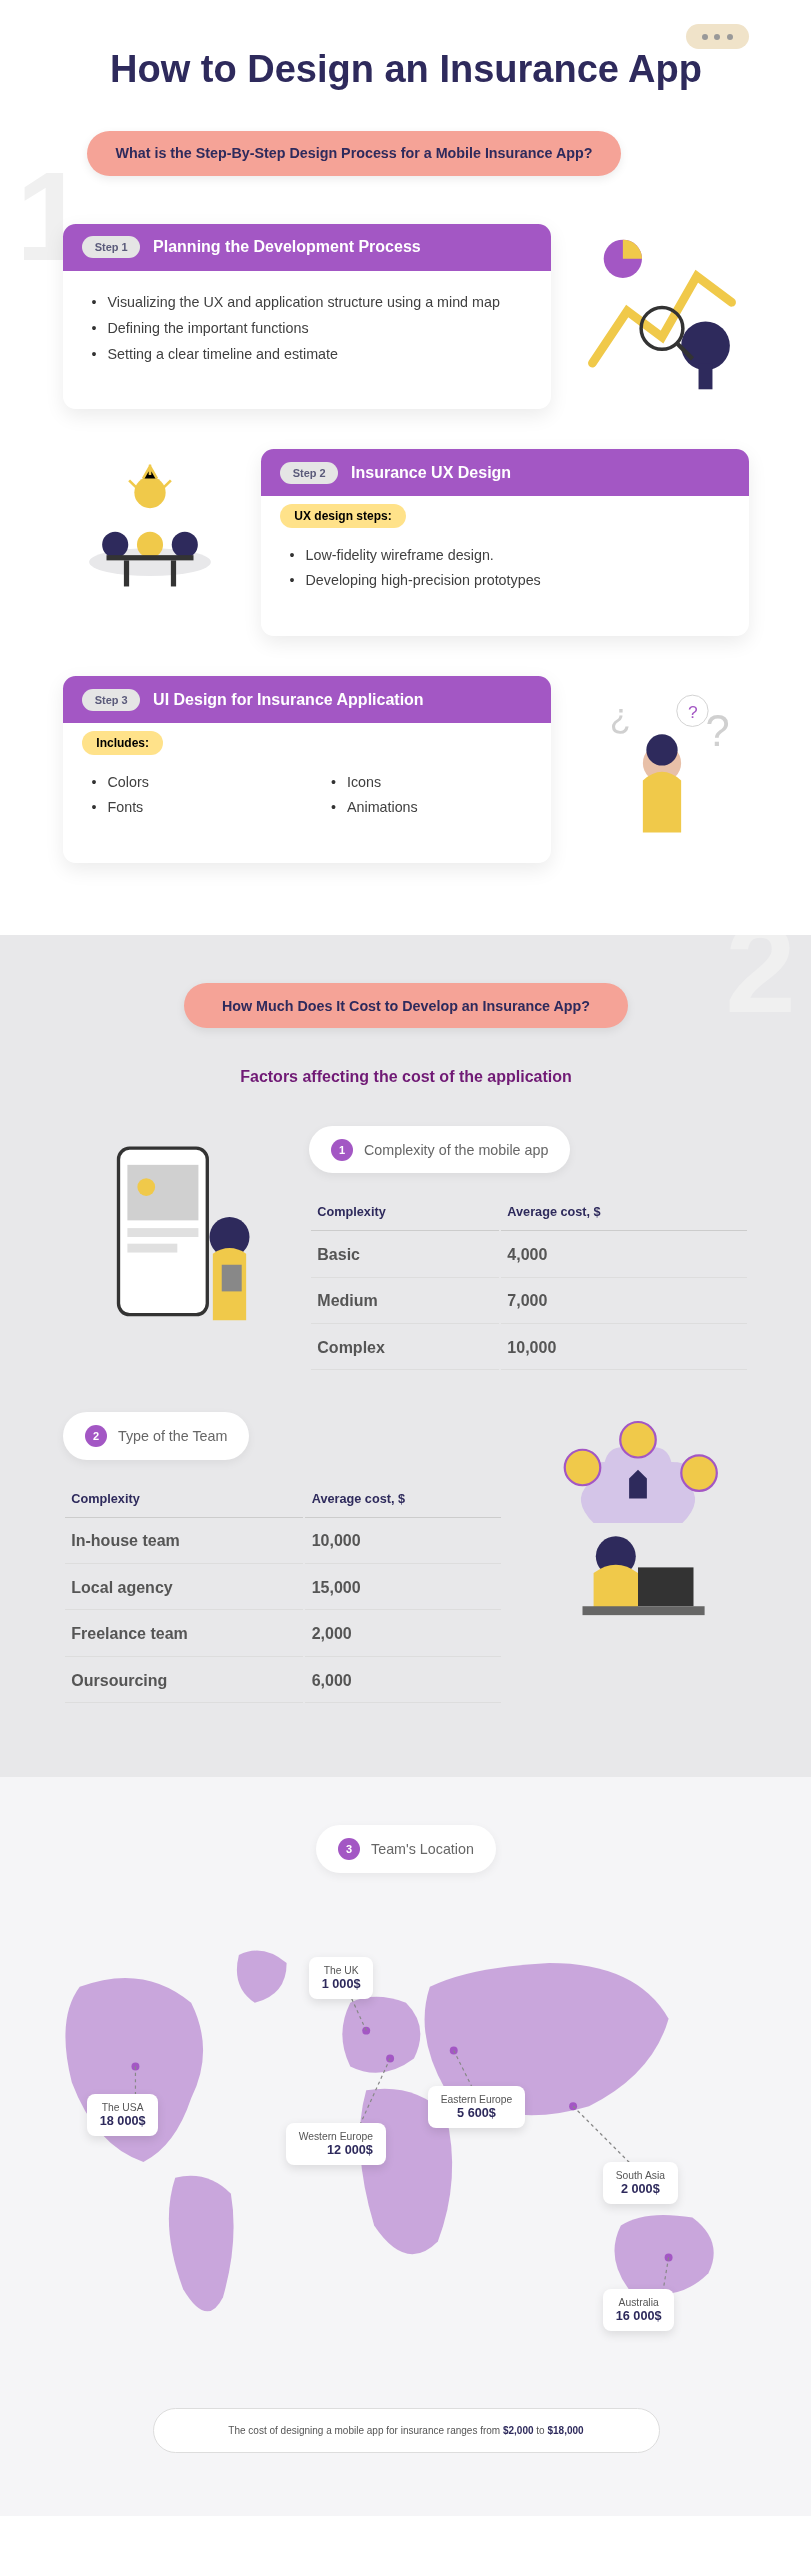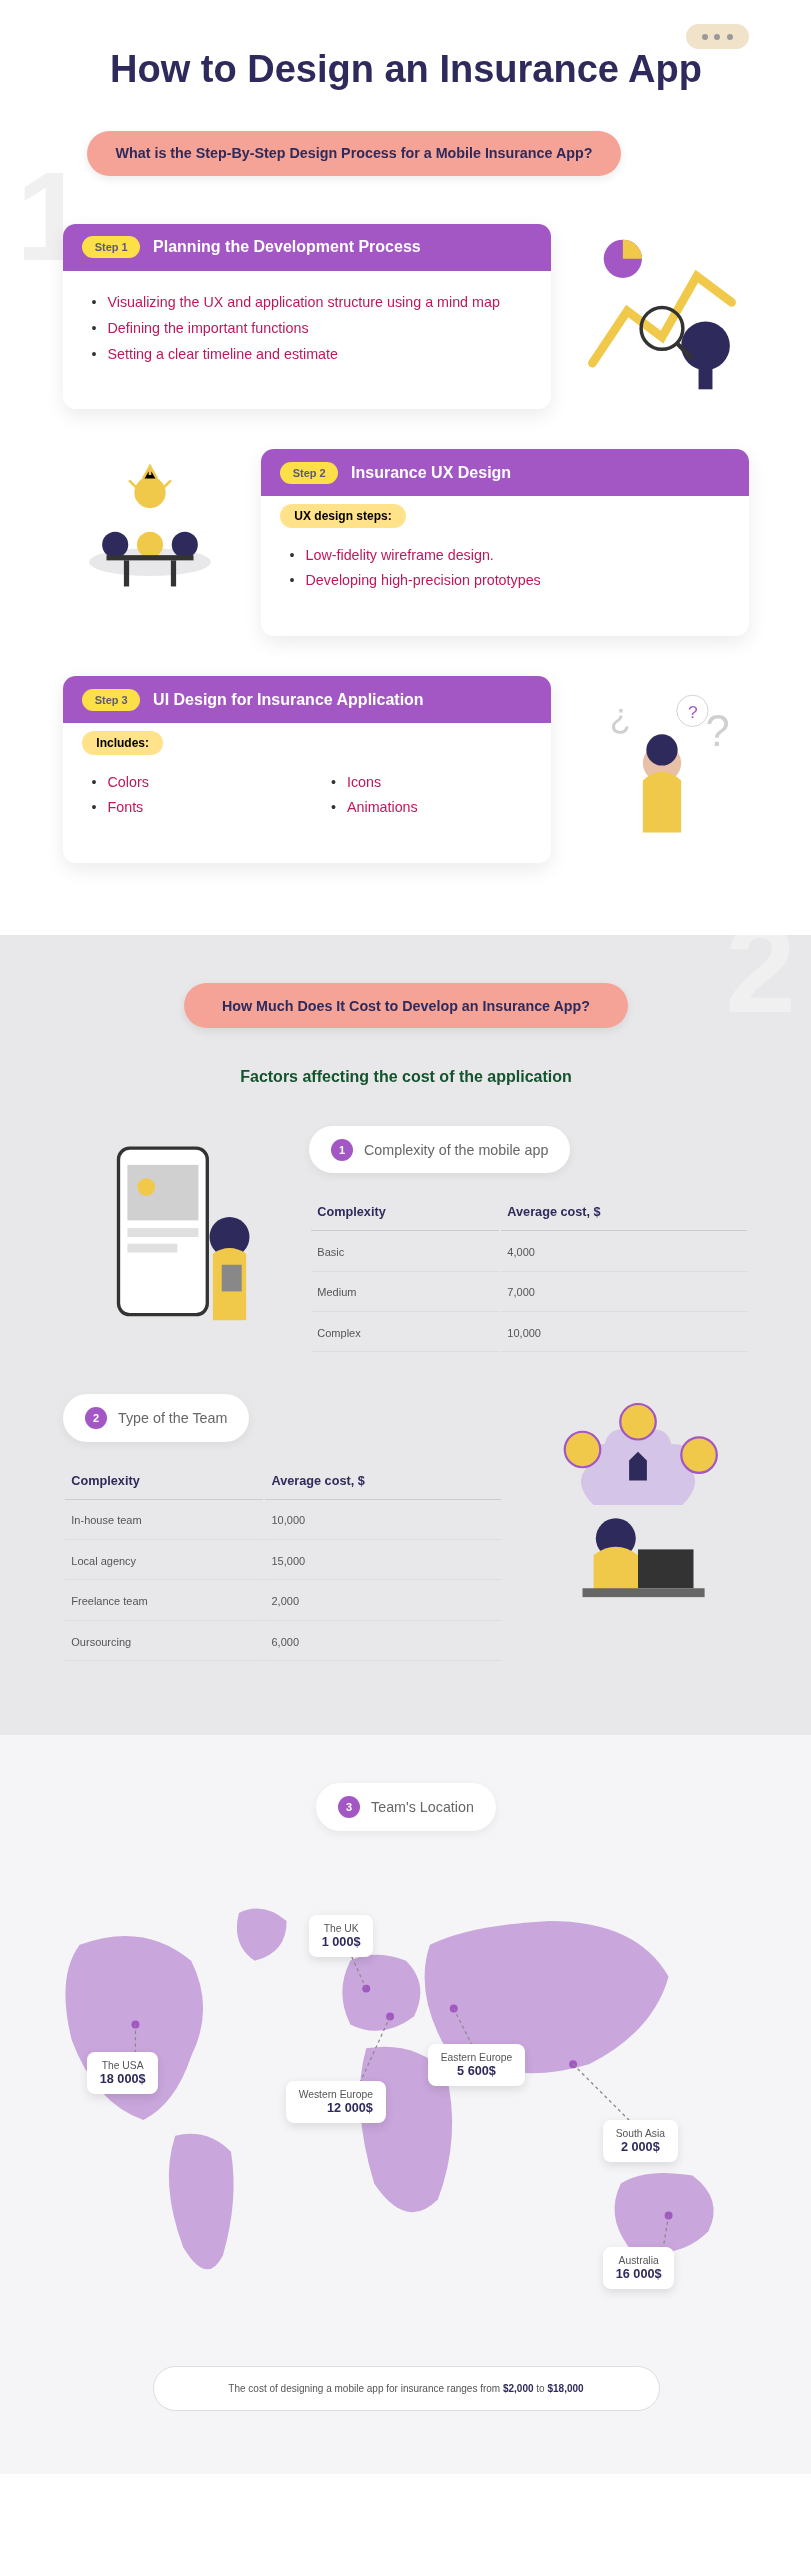--- a/index.html
+++ b/index.html
@@ -70,33 +70,33 @@
 .step-header {
   background: #a357c4;
   color: #fff;
   border-radius: 12.7px 12.7px 0 0;
   padding: 12.7px 19px;
   display: flex;
   align-items: center;
   gap: 12.7px;
 }
 .step-badge {
-  background: #fde047;
+  background: #e5e5e5;
   color: #5a5a7a;
   border-radius: 16px;
   padding: 4.8px 12.7px;
   font-size: 11px;
   font-weight: 600;
 }
 .step-title { font-size: 16px; font-weight: 600; }
 .step-body { padding: 19px 28.5px; }
 .bullet-list { list-style: none; }
 .bullet-list li {
   font-size: 14.3px;
-  color: #be185d;
+  color: #404040;
   padding: 4.8px 0 4.8px 16px;
   position: relative;
 }
 .bullet-list li::before {
   content: "•";
   position: absolute;
   left: 0;
   color: #333;
 }
 .sub-label {
@@ -120,21 +120,21 @@
   align-items: center;
   justify-content: center;
 }
 
 
 .section2 { background: #e8e8ea; padding: 48px 63px 32px; position: relative; overflow: hidden; }
 .factors-heading {
   text-align: center;
   font-size: 16px;
   font-weight: 600;
-  color: #14532d;
+  color: #701a75;
   margin-bottom: 40px;
 }
 .factor-block { margin-bottom: 40px; }
 .factor-pill {
   background: #fff;
   border-radius: 32px;
   padding: 12.7px 22px;
   display: inline-flex;
   align-items: center;
   gap: 11px;
@@ -157,24 +157,25 @@
 .cost-table { width: 100%; }
 .cost-table thead th {
   text-align: left;
   font-size: 12.7px;
   font-weight: 700;
   color: #2e2a5c;
   padding: 11px 6.3px;
   border-bottom: 0.8px solid #ccc;
 }
 .cost-table tbody td {
-  font-size: 11px;
+  font-size: 16px;
   color: #555;
   padding: 12.7px 6.3px;
   border-bottom: 0.8px solid #ddd;
+  font-weight: bold;
 }
 .factor-flex { display: flex; gap: 24px; align-items: flex-start; }
 .factor-flex .illustration { width: 222px; height: 222px; }
 .factor-flex .table-wrap { flex: 1; }
 
 
 .section3 { background: #f5f5f7; padding: 48px 32px 63px; position: relative; }
 .map-wrap { position: relative; height: 460px; margin-bottom: 32px; }
 .map-svg { width: 100%; height: 100%; }
 .map-label {

